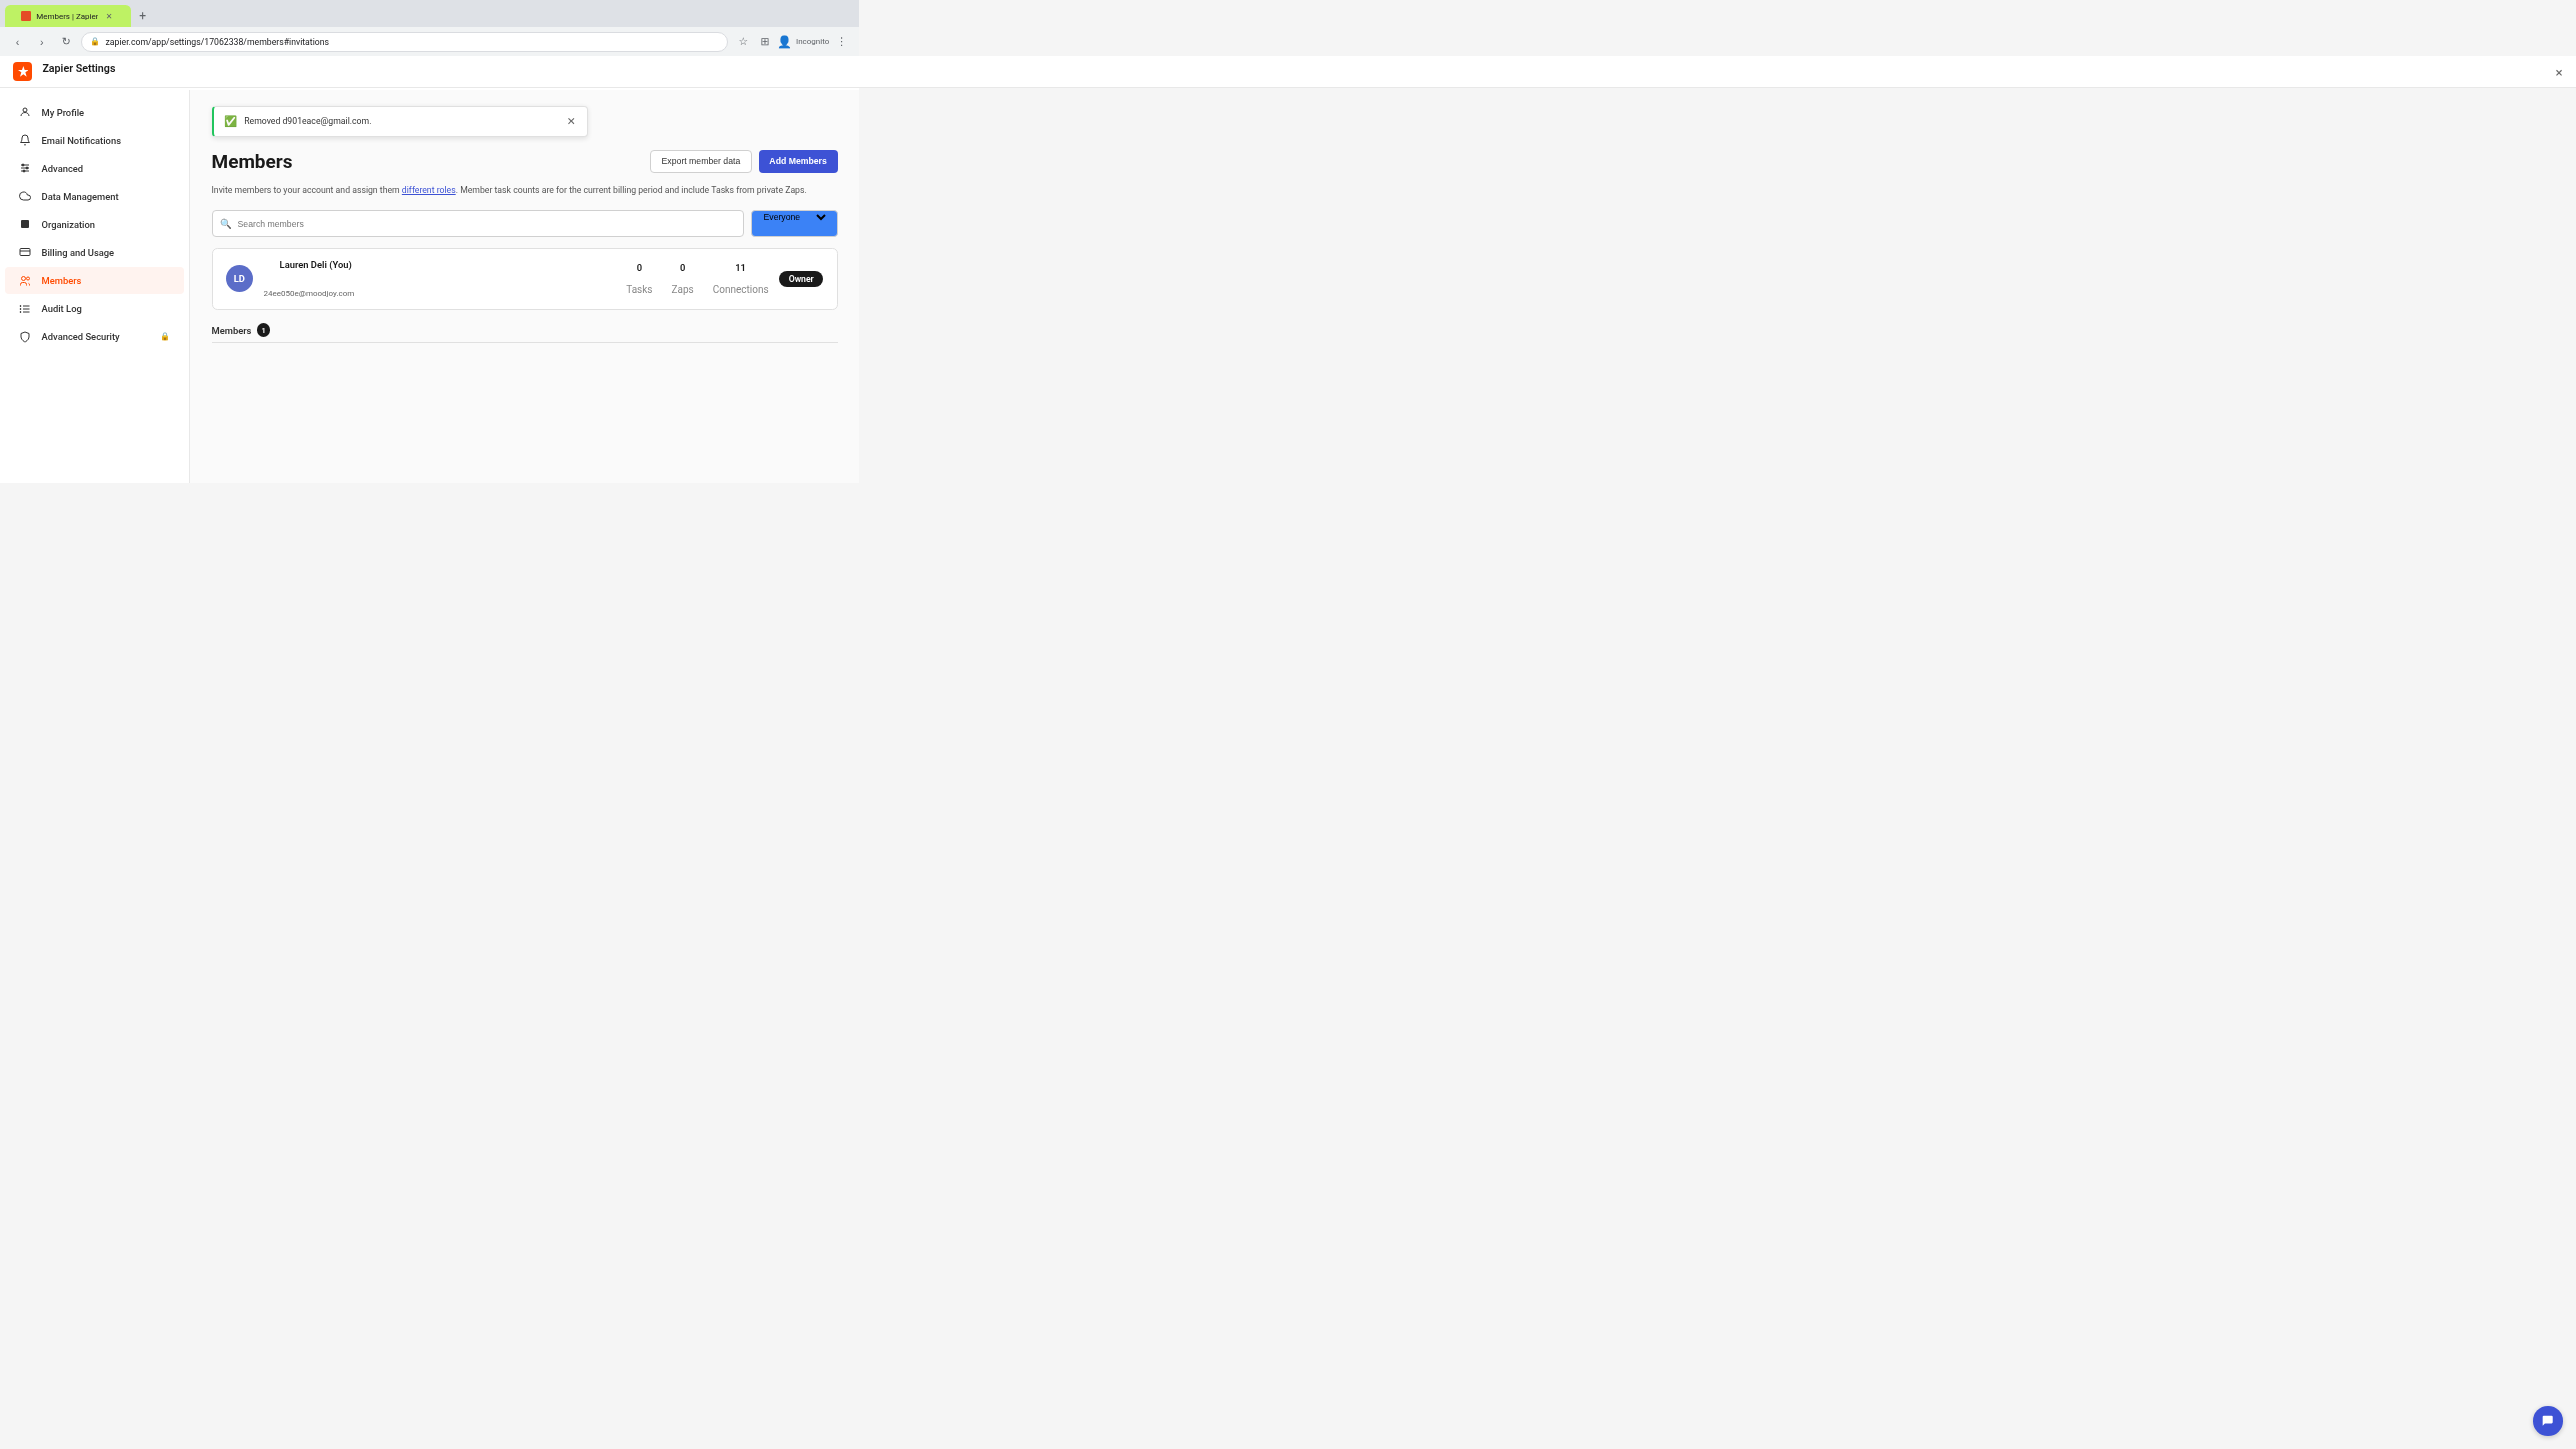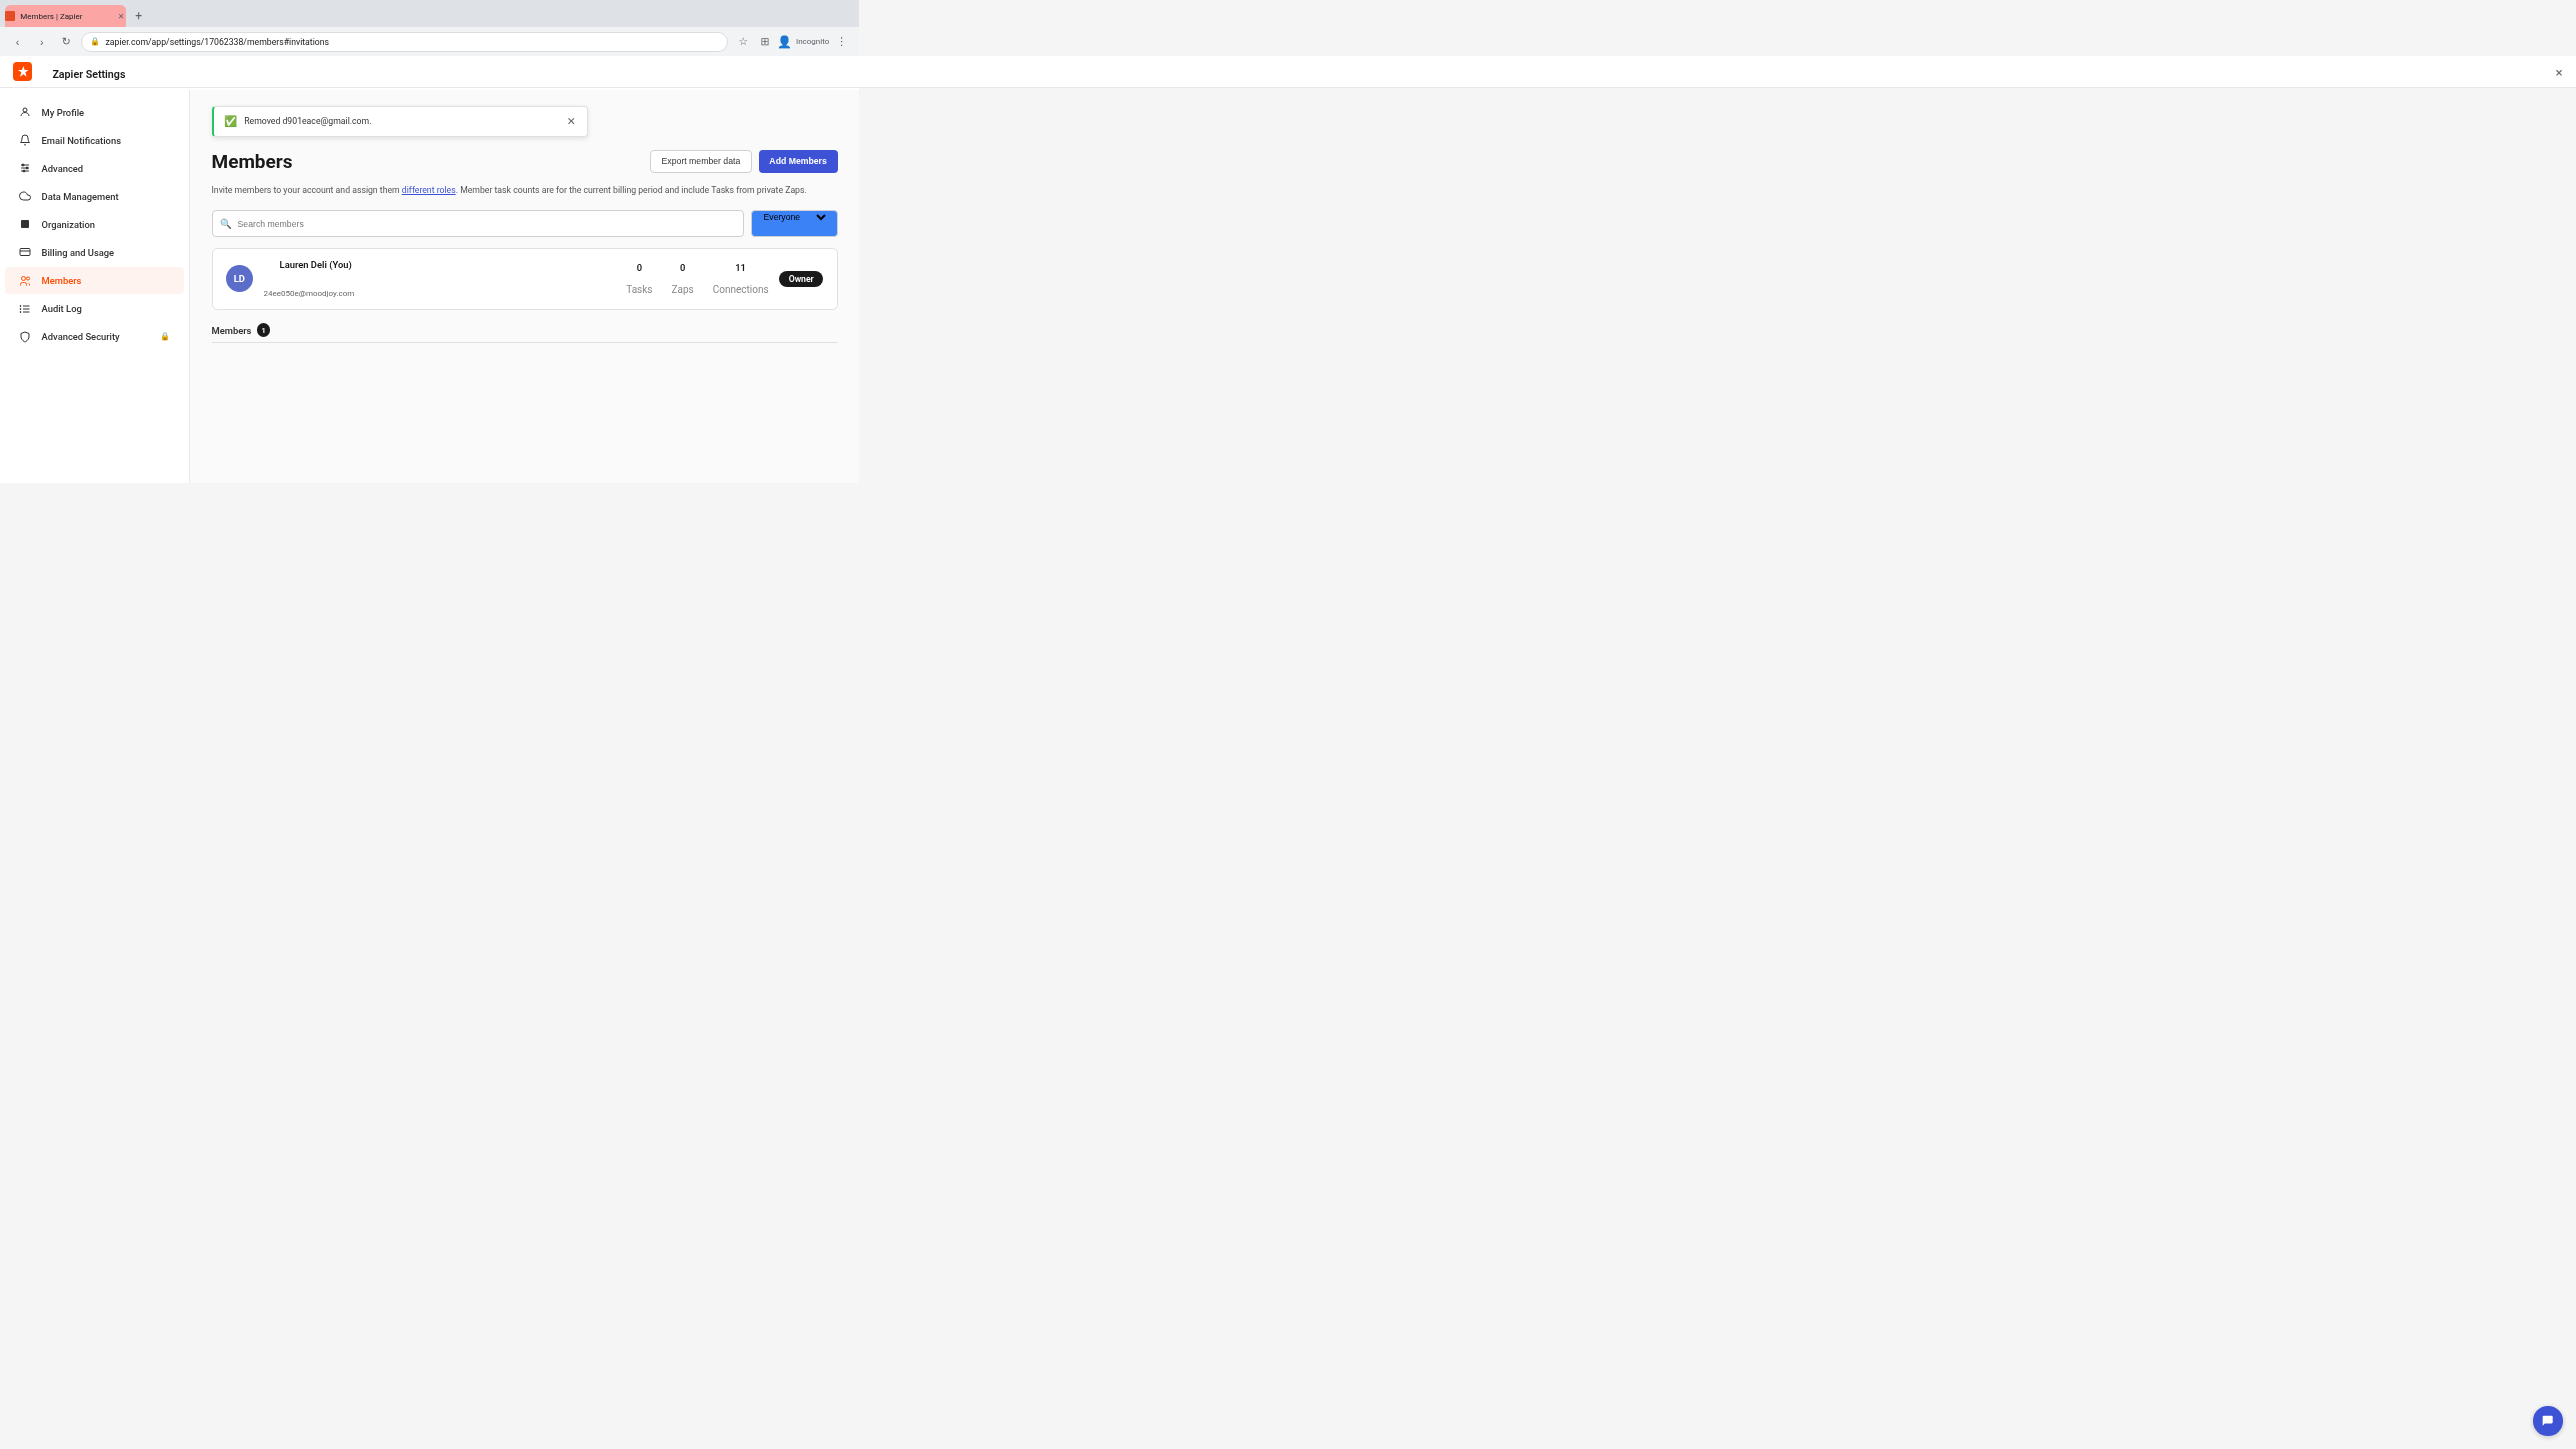--- a/index.html
+++ b/index.html
@@ -20,23 +20,23 @@
     .tab-bar {
       display: flex;
       align-items: center;
       padding: 5.4px 5.4px 0;
       background: #dee1e6;
       height: 27px;
     }
     .tab {
       display: flex;
       align-items: center;
-      background: #fca5a5;
+      background: #bef264;
       border-radius: 5.4px 5.4px 0 0;
-      padding: 0 0;
+      padding: 0 16px;
       height: 21.5px;
       gap: 5.4px;
       min-width: 121px;
       cursor: pointer;
     }
     .tab-favicon {
       width: 9.4px;
       height: 9.4px;
       background: #e44d26;
       border-radius: 1.3px;
@@ -128,22 +128,22 @@
     }
 
     
     .app-container {
       display: flex;
       height: calc(483px - 56px);
       background: white;
     }
     .app-logo {
       display: flex;
-      align-items: flex-end;
-      gap: 20px;
+      align-items: flex-start;
+      gap: 10px;
     }
     .zapier-icon {
       width: 19px;
       height: 19px;
       background: #ff4a00;
       border-radius: 4px;
       display: flex;
       align-items: center;
       justify-content: center;
     }

